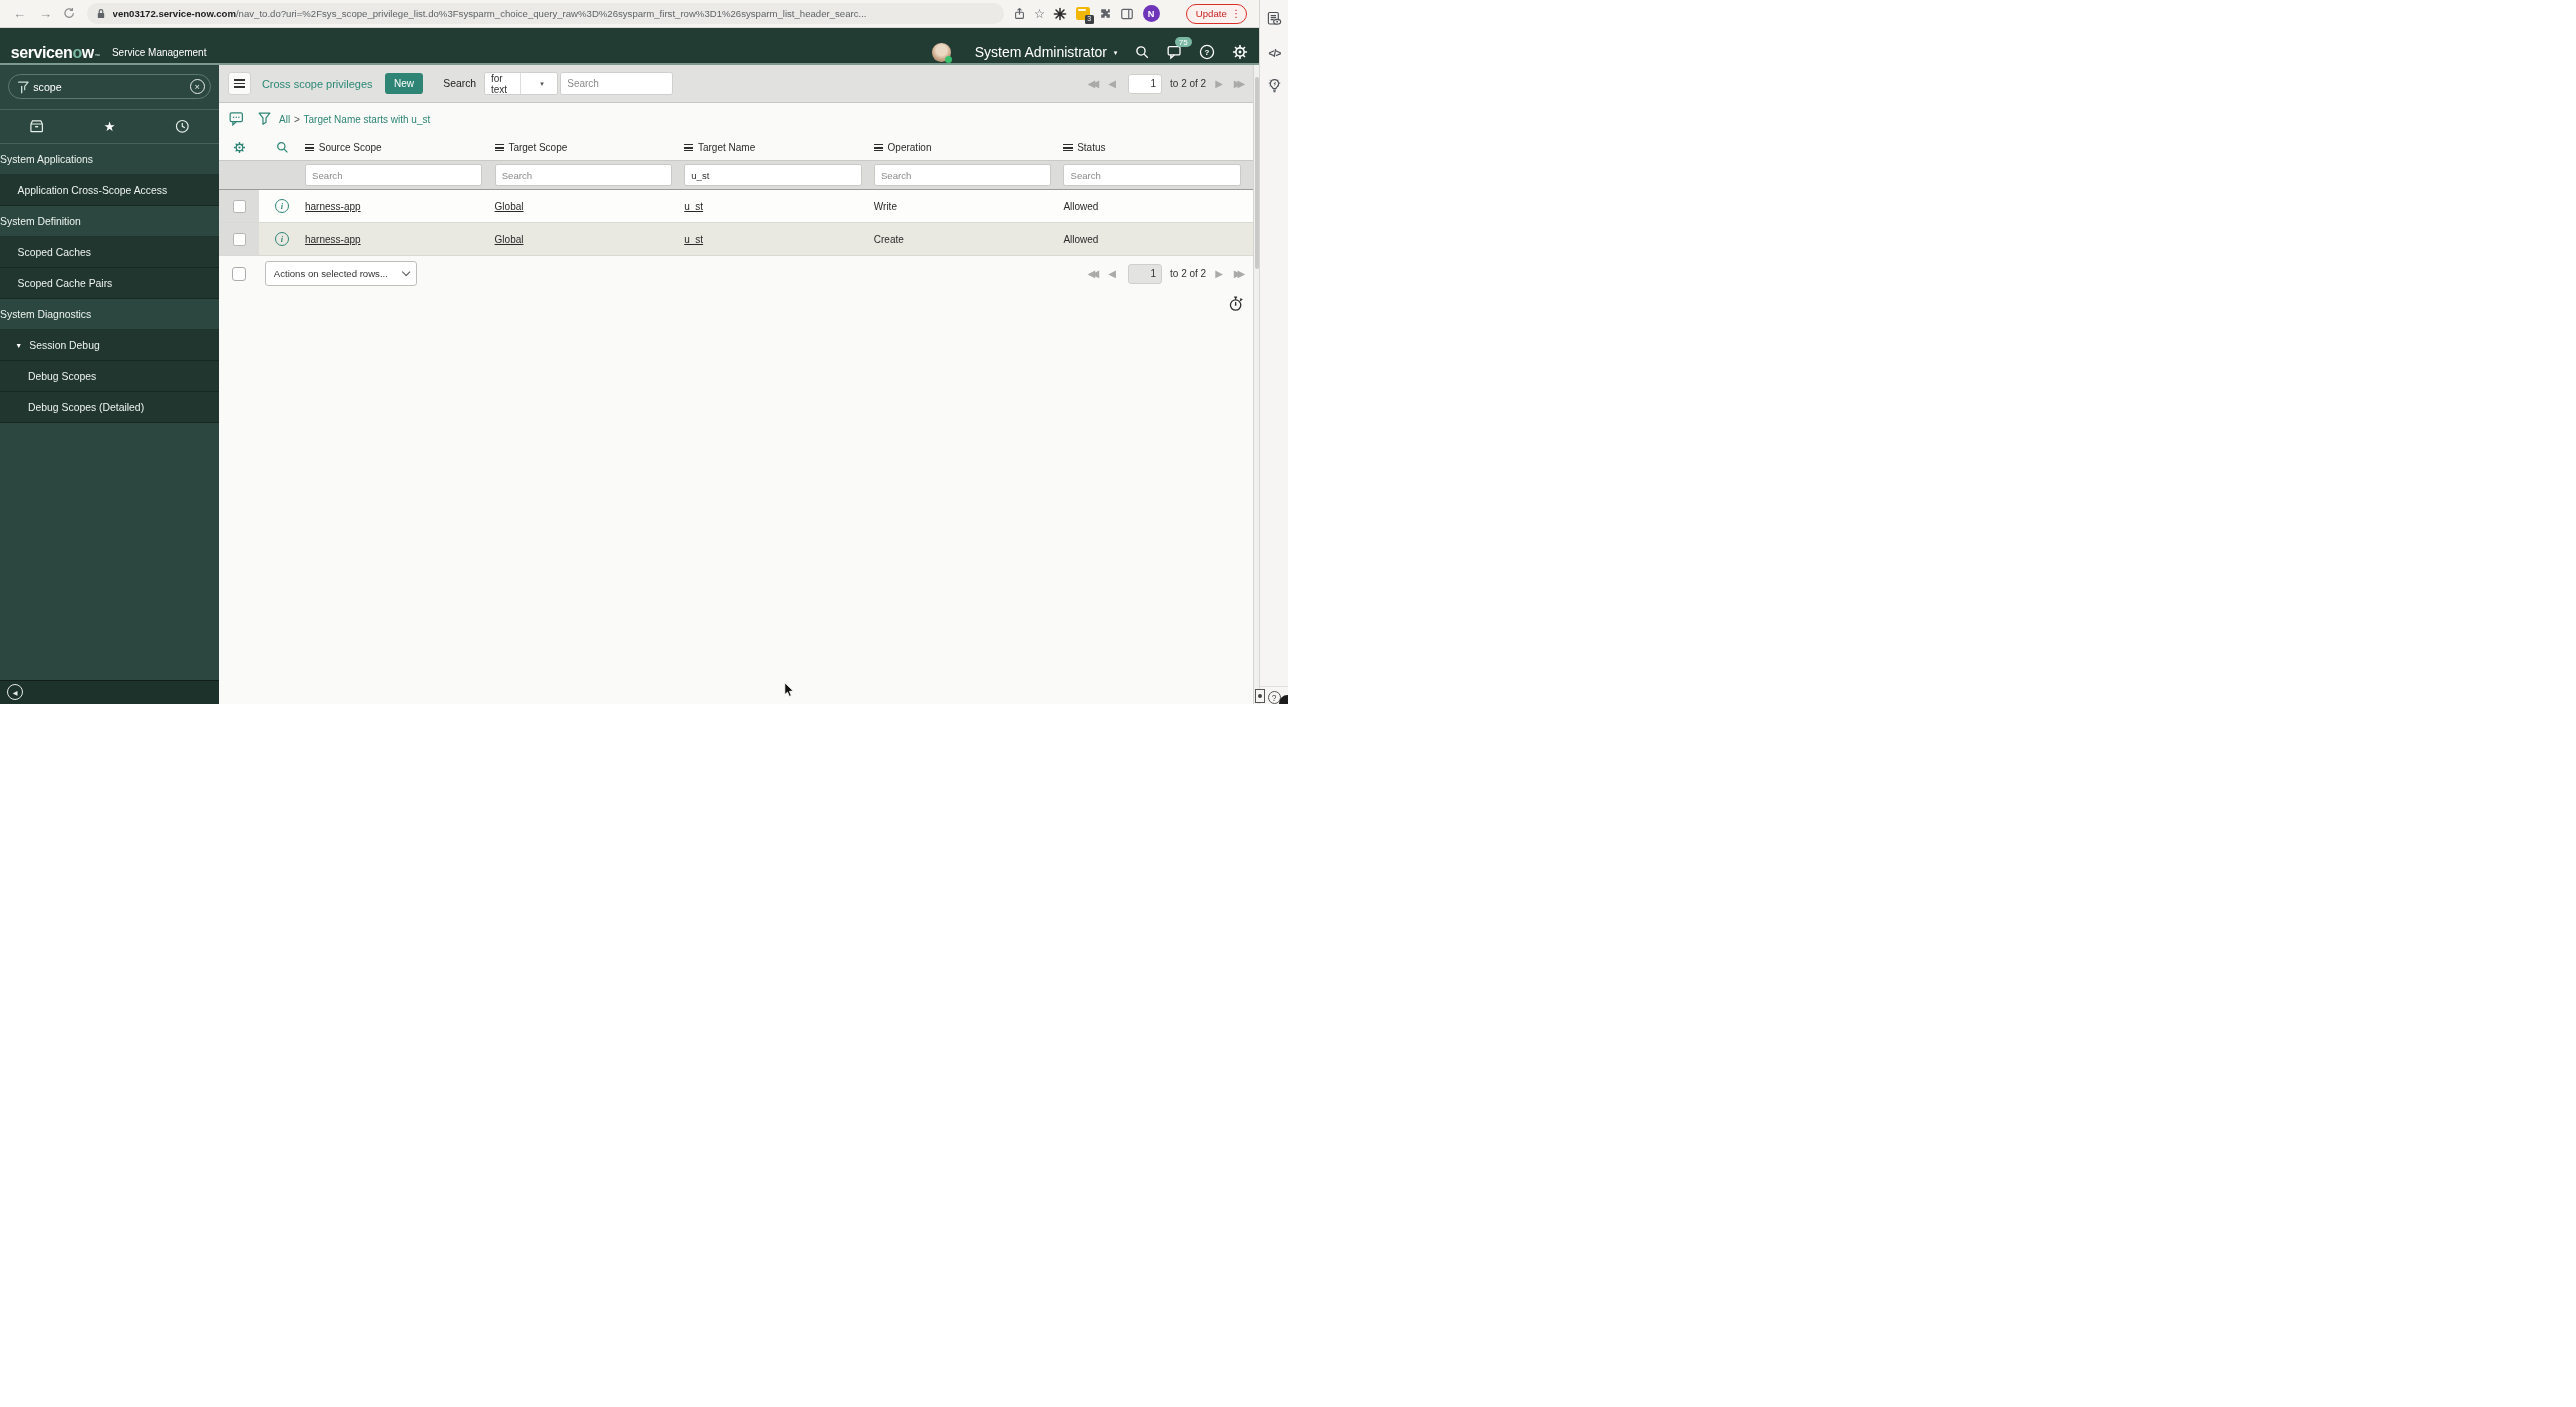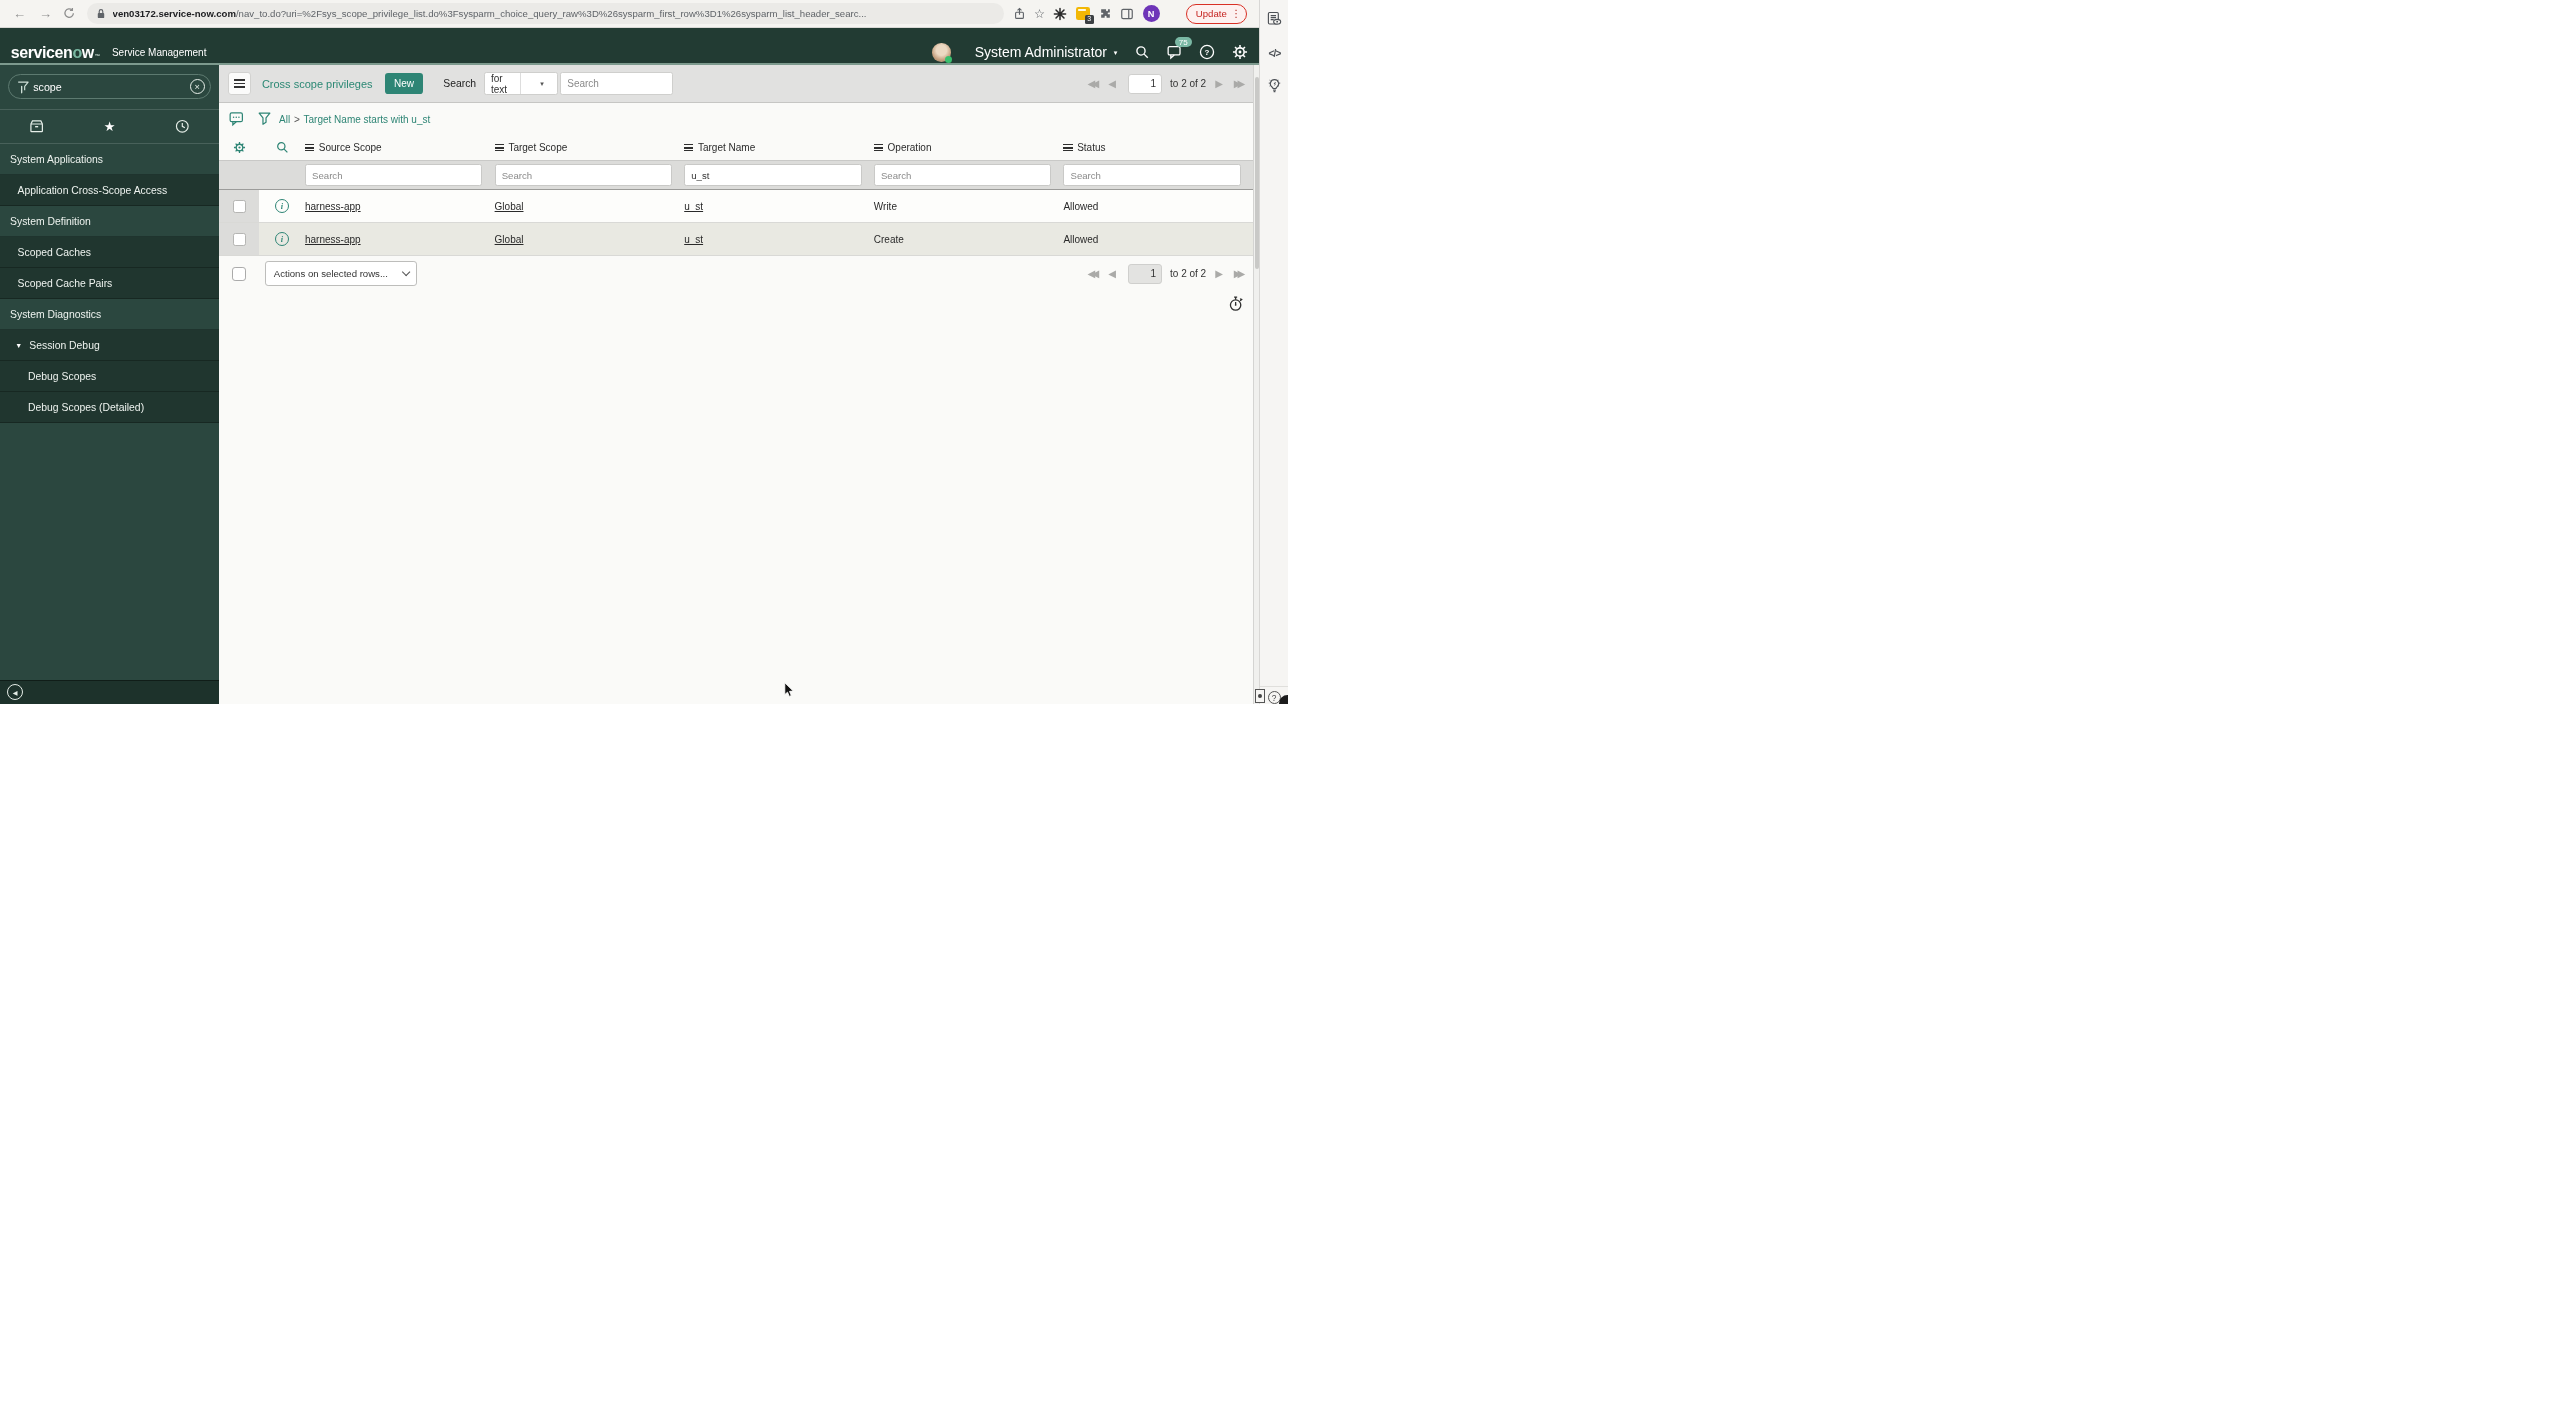--- a/index.html
+++ b/index.html
@@ -68,21 +68,21 @@
   .sb-search input { background:transparent; border:none; outline:none; color:#fff; font-size:10.7px; width:100%;
     font-family:inherit; }
   .sb-clear { position:absolute; right:5.4px; top:3.8px; width:15.3px; height:15.3px; border:1.2px solid #e7efe9;
     border-radius:50%; color:#e7efe9; font-size:9.2px; display:flex; align-items:center; justify-content:center; }
   .sb-tabs { height:35px; border-top:0.8px solid rgba(255,255,255,.14); border-bottom:0.8px solid rgba(255,255,255,.14);
     display:flex; }
   .sb-tab { flex:1; display:flex; align-items:center; justify-content:center; color:#e6efe9; }
   .sb-tab .star { font-size:13px; color:#fff; }
   .nav-item { height:31px; display:flex; align-items:center; font-size:10.4px;
     border-bottom:0.8px solid rgba(0,0,0,.26); }
-  .nav-section { background:#2b473f; padding-left:10px; }
+  .nav-section { background:#2b473f; }
   .nav-child { background:#20362f; padding-left:17.6px; }
   .nav-child2 { background:#20362f; padding-left:28px; }
   .nav-expand { background:#20362f; padding-left:15.3px; }
   .nav-expand .tri { font-size:7px; margin-right:7px; color:#fff; }
   .sb-bottom { position:absolute; left:0; bottom:0; width:219px; height:24.5px; background:#1d322b;
     border-top:0.8px solid #101d18; display:flex; align-items:center; }
   .collapse-btn { margin-left:7px; width:16px; height:16px; border:1.5px solid #e4ece6; border-radius:50%;
     color:#e4ece6; font-size:6.1px; display:flex; align-items:center; justify-content:center; }
 
   

